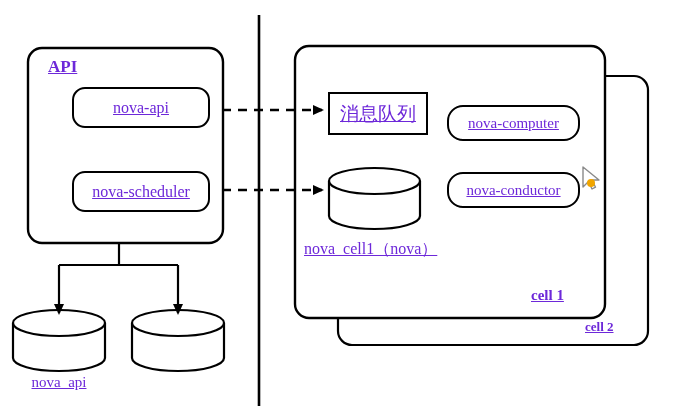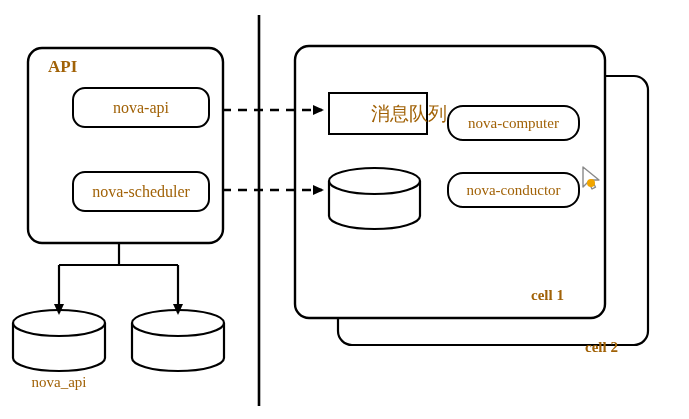--- a/index.html
+++ b/index.html
@@ -7,23 +7,24 @@
     width:689px;height:419px;background:#ffffff;
     font-family:"Liberation Serif", serif;
     overflow:hidden;position:relative;
   }
   #stage{position:absolute;left:0;top:0;width:689px;height:419px;}
   svg.layer{position:absolute;left:0;top:0;width:689px;height:419px;}
 
   .lbl{
     position:absolute;
     font-family:"Liberation Serif", serif;
-    color:#a16207;
+    color:#6d28d9;
     white-space:nowrap;
     line-height:1;
+    text-decoration:underline;
   }
   .lbl-bold{font-weight:bold;}
   .lbl-cn{font-family:"DejaVu Sans", sans-serif;}
 
   .centered{
     display:flex;align-items:center;justify-content:center;
     text-align:right;
   }
 </style>
 </head>
@@ -115,24 +116,25 @@
 
   <div class="lbl lbl-bold" style="left:48px; top:58px; font-size:17px;">API</div>
 
   <div class="lbl centered" style="left:73px; top:88px; width:136px; height:39px; font-size:16px;">nova-api</div>
 
   <div class="lbl centered" style="left:9px; top:373px; width:100px; height:18px; font-size:15px;">nova_api</div>
 
   <div class="lbl centered" style="left:73px; top:172px; width:136px; height:39px; font-size:16px;">nova-scheduler</div>
 
 
-  <div class="lbl lbl-cn centered" style="left:329px; top:93px; width:98px; height:41px; font-size:19px;margin-left:31px;">消息队列</div>
+  <div class="lbl lbl-cn centered" style="left:329px; top:93px; width:98px; height:41px; font-size:19px;">消息队列</div>
 
   <div class="lbl centered" style="left:448px; top:173px; width:131px; height:34px; font-size:15px;">nova-conductor</div>
 
   <div class="lbl centered" style="left:448px; top:106px; width:131px; height:34px; font-size:15px;">nova-computer</div>
 
+  <div class="lbl" style="left:304px; top:241px; font-size:16px;">nova_cell1（nova）</div>
 
   <div class="lbl lbl-bold" style="left:531px; top:288px; font-size:15px;">cell 1</div>
 
-  <div class="lbl lbl-bold" style="left:585px; top:340px; font-size:15px;">cell 2</div>
+  <div class="lbl lbl-bold" style="left:585px; top:320px; font-size:13px;">cell 2</div>
 
 </div>
 
 </body></html>

